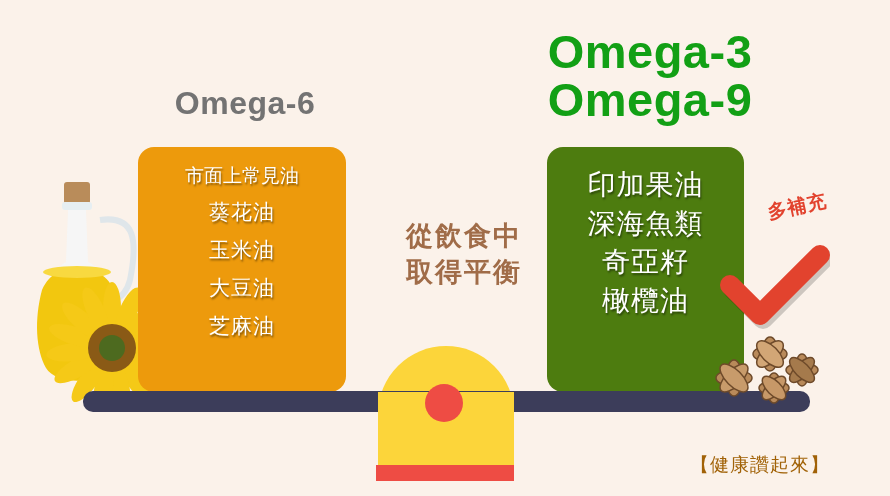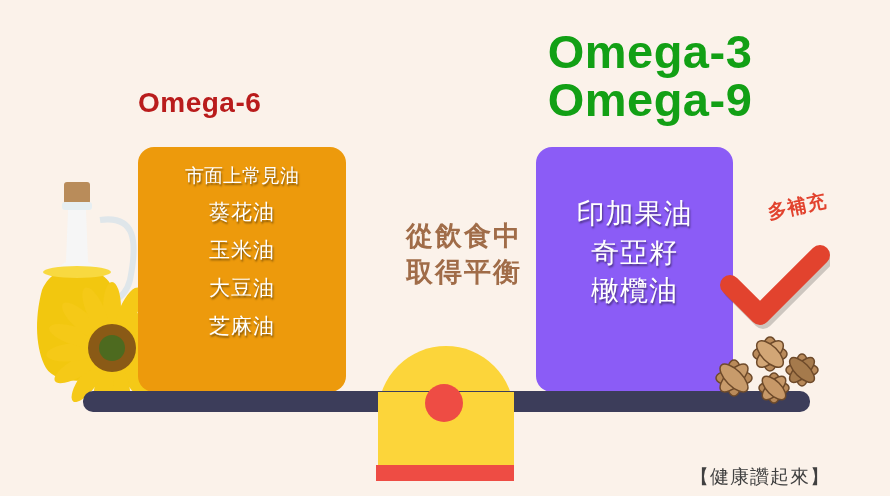--- a/index.html
+++ b/index.html
@@ -3,36 +3,36 @@
 <meta charset="utf-8">
 <style>
   html, body { margin:0; padding:0; }
   body {
     width:890px; height:496px; overflow:hidden; position:relative;
     background:#fbf2ea;
     font-family:"DejaVu Sans", sans-serif;
   }
   .abs { position:absolute; }
   .title-left {
-    left:138px; top:78px; width:214px; text-align:left;
+    left:138px; top:78px; width:214px; text-align:center;
     font-family:"Liberation Sans", sans-serif; font-weight:bold;
-    font-size:28px; color:#b91c1c; letter-spacing:0.5px; line-height:50px;
+    font-size:32px; color:#737373; letter-spacing:0.5px; line-height:50px;
   }
   .title-right {
     left:540px; top:28px; width:220px; text-align:center;
     font-family:"Liberation Sans", sans-serif; font-weight:bold;
     font-size:47px; color:#12a015; line-height:48px; letter-spacing:0.5px;
   }
   .panel {
     border-radius:16px; box-sizing:border-box;
     display:flex; flex-direction:column; align-items:center;
     color:#fff; text-shadow:1px 2px 2px rgba(0,0,0,0.45);
   }
   .panel-left { left:138px; top:147px; width:208px; height:245px; background:#ed9a0c; padding-top:16px; }
-  .panel-right { left:536px; top:147px; width:197px; height:245px; background:#8b5cf6; padding-top:48px; }
+  .panel-right { left:547px; top:147px; width:197px; height:245px; background:#4d7c0f; padding-top:19px; }
   .panel .subhead { font-size:19px; line-height:24px; margin-bottom:6px; }
   .panel .item { font-size:21px; line-height:38px; letter-spacing:1px; }
   .panel-right .item { font-size:28px; line-height:38.5px; }
   .center-text {
     left:368px; top:218px; width:154px; text-align:right;
     font-size:27px; line-height:36px; font-weight:bold; color:#a06c48; letter-spacing:2px;
   }
   .beam {
     left:83px; top:391px; width:727px; height:21px;
     background:#3c3d5a; border-radius:0 0 10px 10px / 0 0 10px 10px;
@@ -46,21 +46,21 @@
     left:425px; top:384px; width:38px; height:38px; border-radius:50%; background:#ee4c44;
   }
   .fulcrum-base {
     left:376px; top:465px; width:138px; height:16px; background:#ee4c44;
   }
   .more-label {
     left:768px; top:200px; font-size:19px; color:#e2432e; font-weight:bold;
     transform:rotate(-12deg); transform-origin:left center; letter-spacing:1px;
   }
   .credit {
-    left:690px; top:464px; font-size:19px; color:#404040; letter-spacing:1px;text-align:center;
+    left:690px; top:452px; font-size:19px; color:#a16207; letter-spacing:1px;text-align:center;
   }
 </style>
 </head>
 <body>
 
 <div class="abs title-left">Omega-6</div>
 
 <div class="abs title-right">
   <div>Omega-3</div>
   <div>Omega-9</div>
@@ -104,20 +104,21 @@
 <div class="abs panel panel-left">
   <div class="subhead">市面上常見油</div>
   <div class="item">葵花油</div>
   <div class="item">玉米油</div>
   <div class="item">大豆油</div>
   <div class="item">芝麻油</div>
 </div>
 
 <div class="abs panel panel-right">
   <div class="item">印加果油</div>
+  <div class="item">深海魚類</div>
   <div class="item">奇亞籽</div>
   <div class="item">橄欖油</div>
 </div>
 
 <div class="abs center-text">
   <div>從飲食中</div>
   <div>取得平衡</div>
 </div>
 
 <div class="abs fulcrum"></div>

